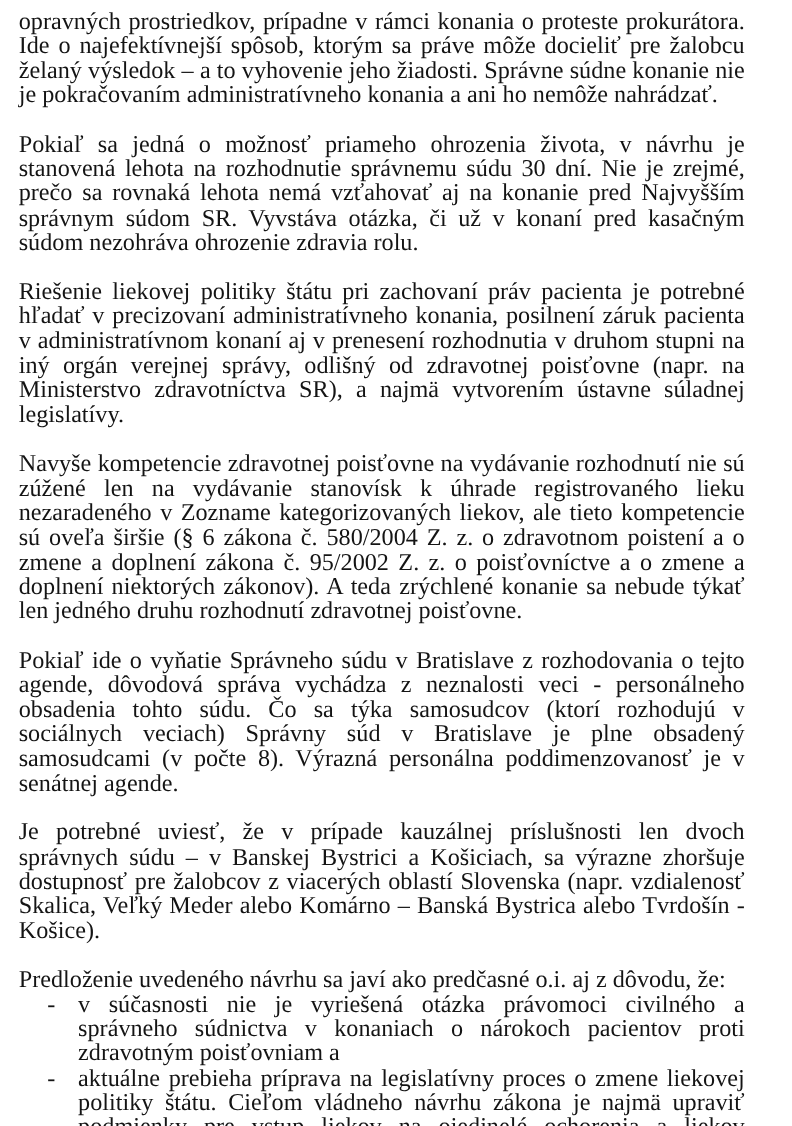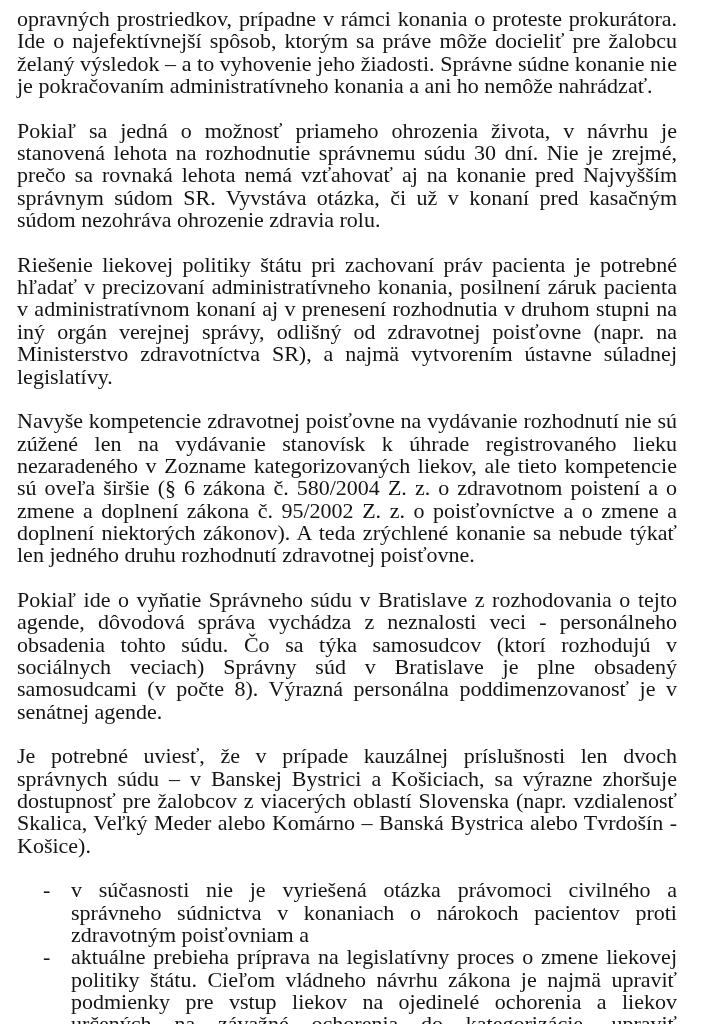--- a/index.html
+++ b/index.html
@@ -51,20 +51,21 @@
 </head>
 <body>
 
 <div class="page">
   <p class="para">opravných prostriedkov, prípadne v rámci konania o proteste prokurátora. Ide o najefektívnejší spôsob, ktorým sa práve môže docieliť pre žalobcu želaný výsledok – a to vyhovenie jeho žiadosti. Správne súdne konanie nie je pokračovaním administratívneho konania a ani ho nemôže nahrádzať.</p>
   <p class="para">Pokiaľ sa jedná o možnosť priameho ohrozenia života, v návrhu je stanovená lehota na rozhodnutie správnemu súdu 30 dní. Nie je zrejmé, prečo sa rovnaká lehota nemá vzťahovať aj na konanie pred Najvyšším správnym súdom SR. Vyvstáva otázka, či už v konaní pred kasačným súdom nezohráva ohrozenie zdravia rolu.</p>
   <p class="para">Riešenie liekovej politiky štátu pri zachovaní práv pacienta je potrebné hľadať v precizovaní administratívneho konania, posilnení záruk pacienta v administratívnom konaní aj v prenesení rozhodnutia v druhom stupni na iný orgán verejnej správy, odlišný od zdravotnej poisťovne (napr. na Ministerstvo zdravotníctva SR), a najmä vytvorením ústavne súladnej legislatívy.</p>
   <p class="para">Navyše kompetencie zdravotnej poisťovne na vydávanie rozhodnutí nie sú zúžené len na vydávanie stanovísk k úhrade registrovaného lieku nezaradeného v Zozname kategorizovaných liekov, ale tieto kompetencie sú oveľa širšie (§ 6 zákona č. 580/2004 Z. z. o zdravotnom poistení a o zmene a doplnení zákona č. 95/2002 Z. z. o poisťovníctve a o zmene a doplnení niektorých zákonov). A teda zrýchlené konanie sa nebude týkať len jedného druhu rozhodnutí zdravotnej poisťovne.</p>
   <p class="para">Pokiaľ ide o vyňatie Správneho súdu v Bratislave z rozhodovania o tejto agende, dôvodová správa vychádza z neznalosti veci - personálneho obsadenia tohto súdu. Čo sa týka samosudcov (ktorí rozhodujú v sociálnych veciach) Správny súd v Bratislave je plne obsadený samosudcami (v počte 8). Výrazná personálna poddimenzovanosť je v senátnej agende.</p>
   <p class="para">Je potrebné uviesť, že v prípade kauzálnej príslušnosti len dvoch správnych súdu – v Banskej Bystrici a Košiciach, sa výrazne zhoršuje dostupnosť pre žalobcov z viacerých oblastí Slovenska (napr. vzdialenosť Skalica, Veľký Meder alebo Komárno – Banská Bystrica alebo Tvrdošín - Košice).</p>
+  <p class="para tight">Predloženie uvedeného návrhu sa javí ako predčasné  o.i. aj z dôvodu, že:</p>
   <ul class="list">
     <li class="list-item">
       <span class="dash">-</span>
       <span>v súčasnosti nie je vyriešená otázka právomoci civilného a správneho súdnictva v konaniach o nárokoch pacientov proti zdravotným poisťovniam a</span>
     </li>
     <li class="list-item">
       <span class="dash">-</span>
       <span>aktuálne prebieha príprava na legislatívny proces o zmene liekovej politiky štátu. Cieľom vládneho návrhu zákona je najmä upraviť podmienky pre vstup liekov na ojedinelé ochorenia a liekov určených na závažné ochorenia do kategorizácie, upraviť podmienky uzatvárania zmluvy o podmienkach úhrady lieku, zdravotníckej pomôcky</span>
     </li>
   </ul>

